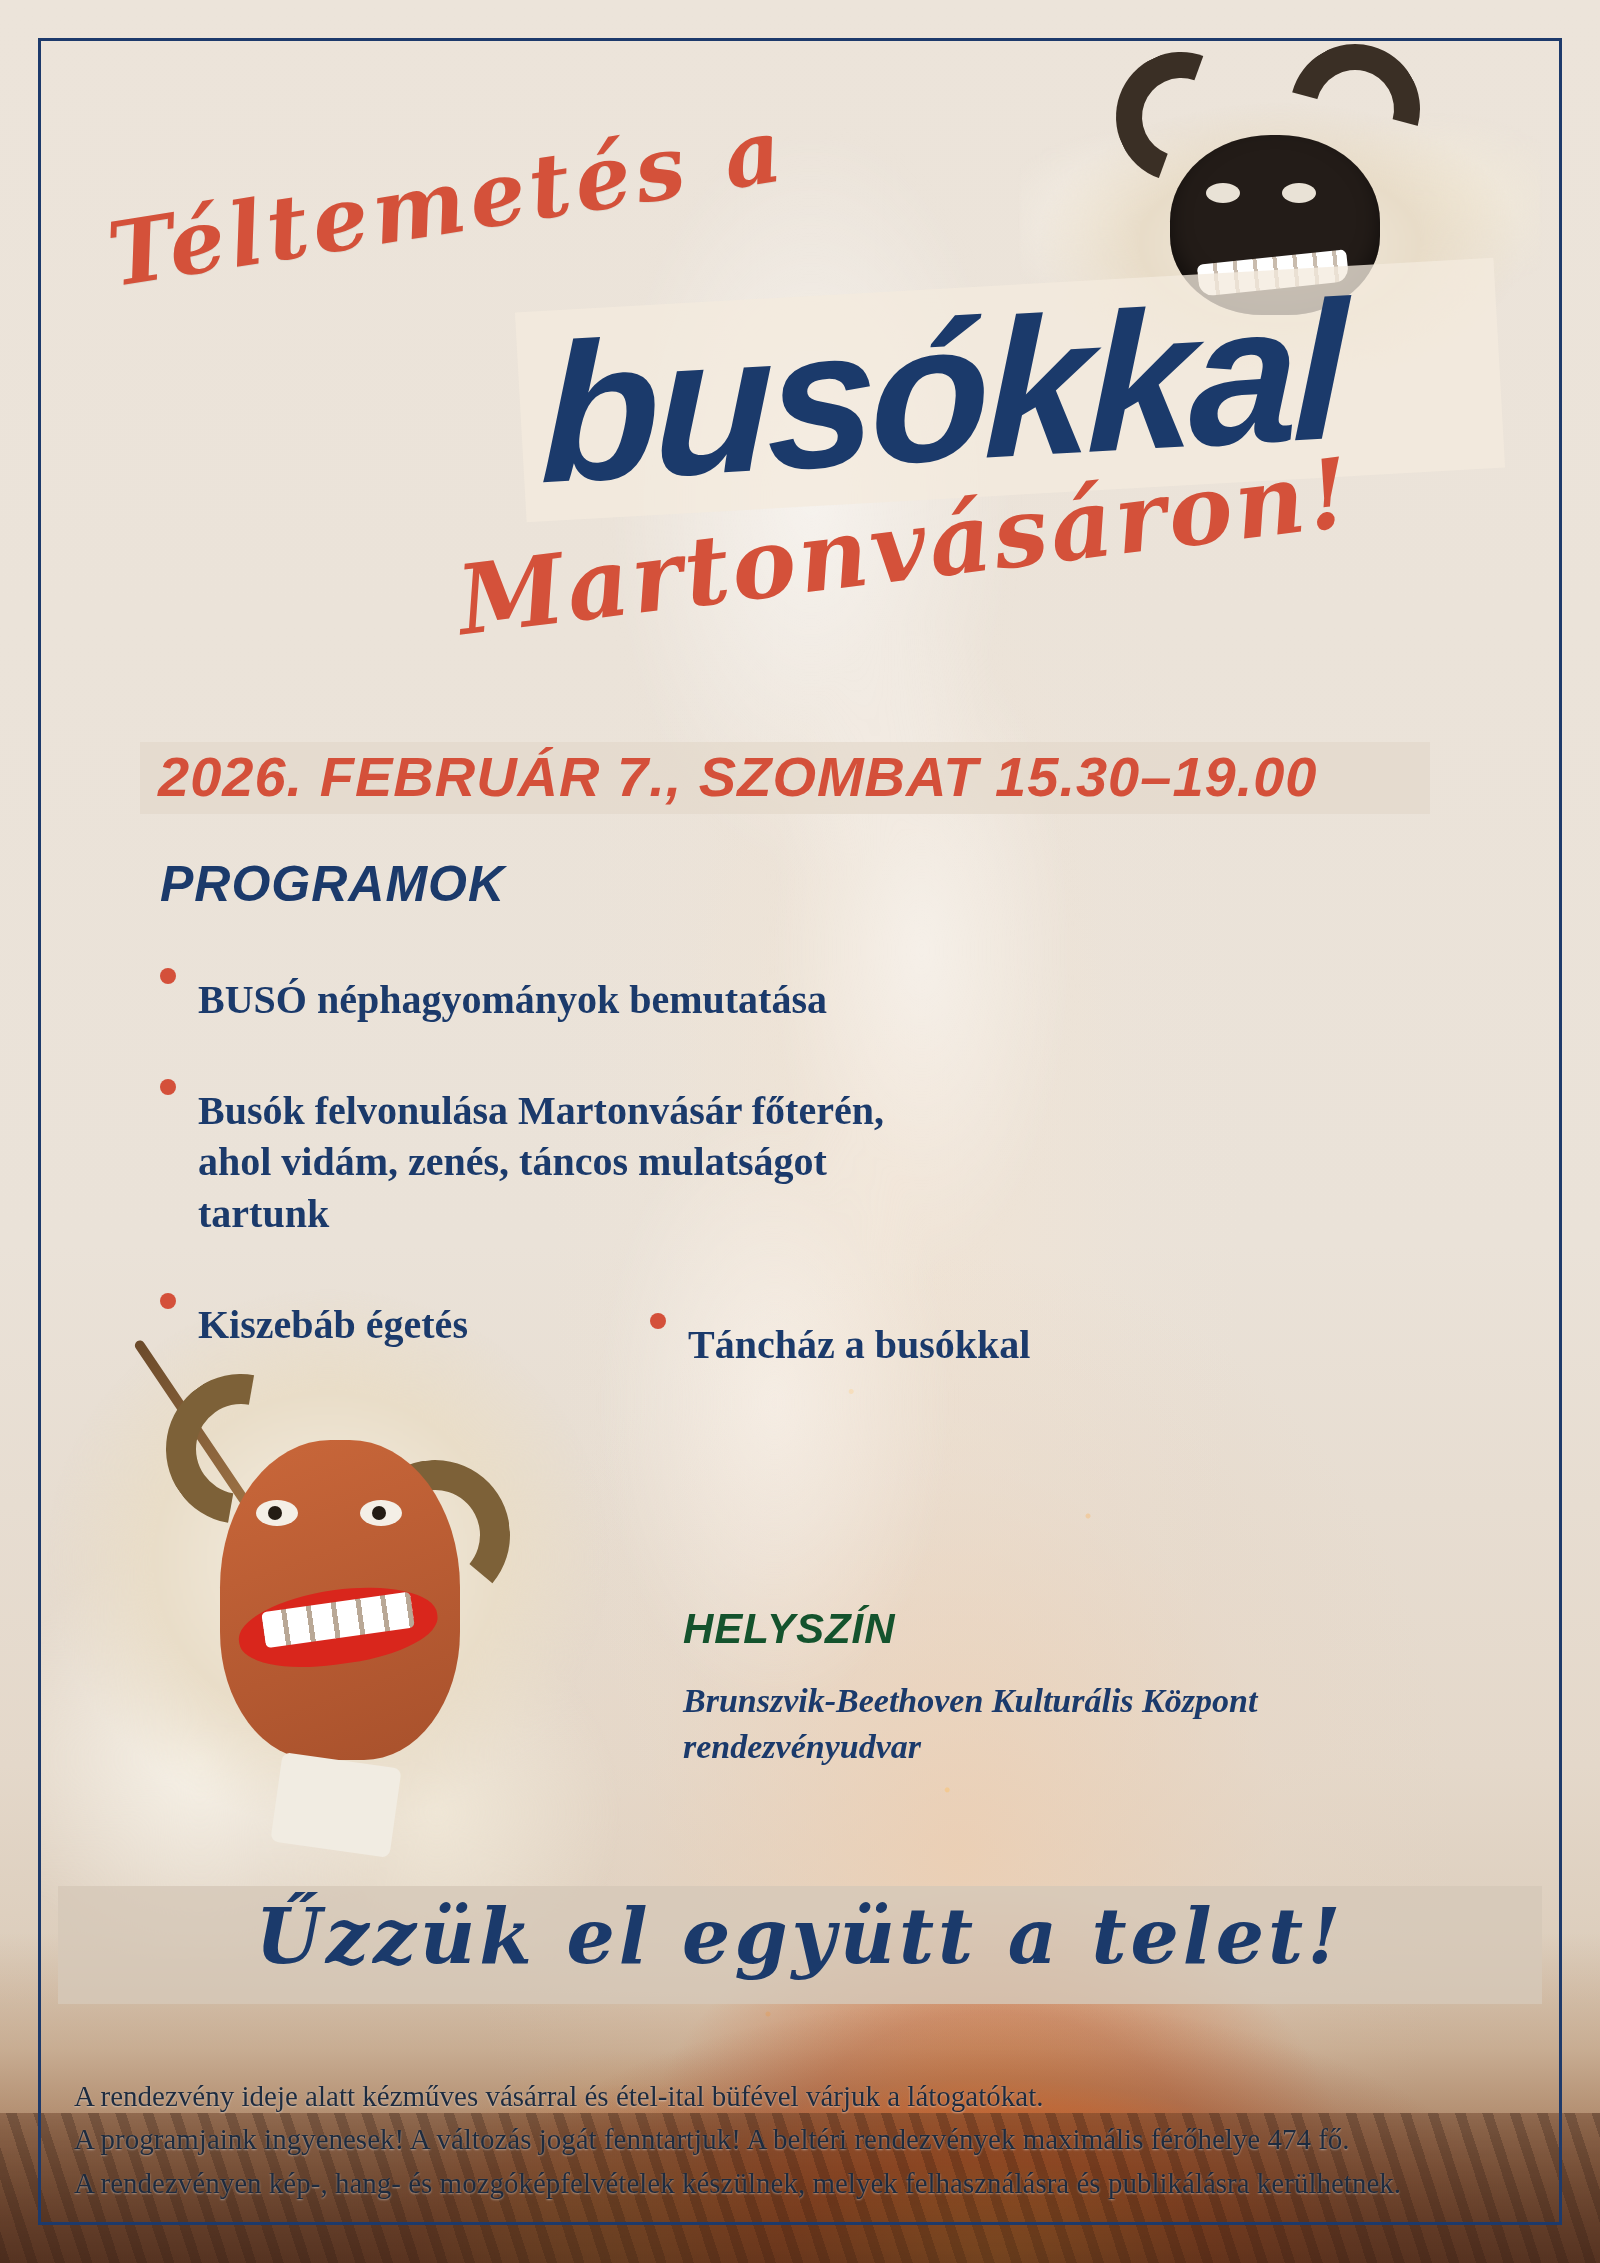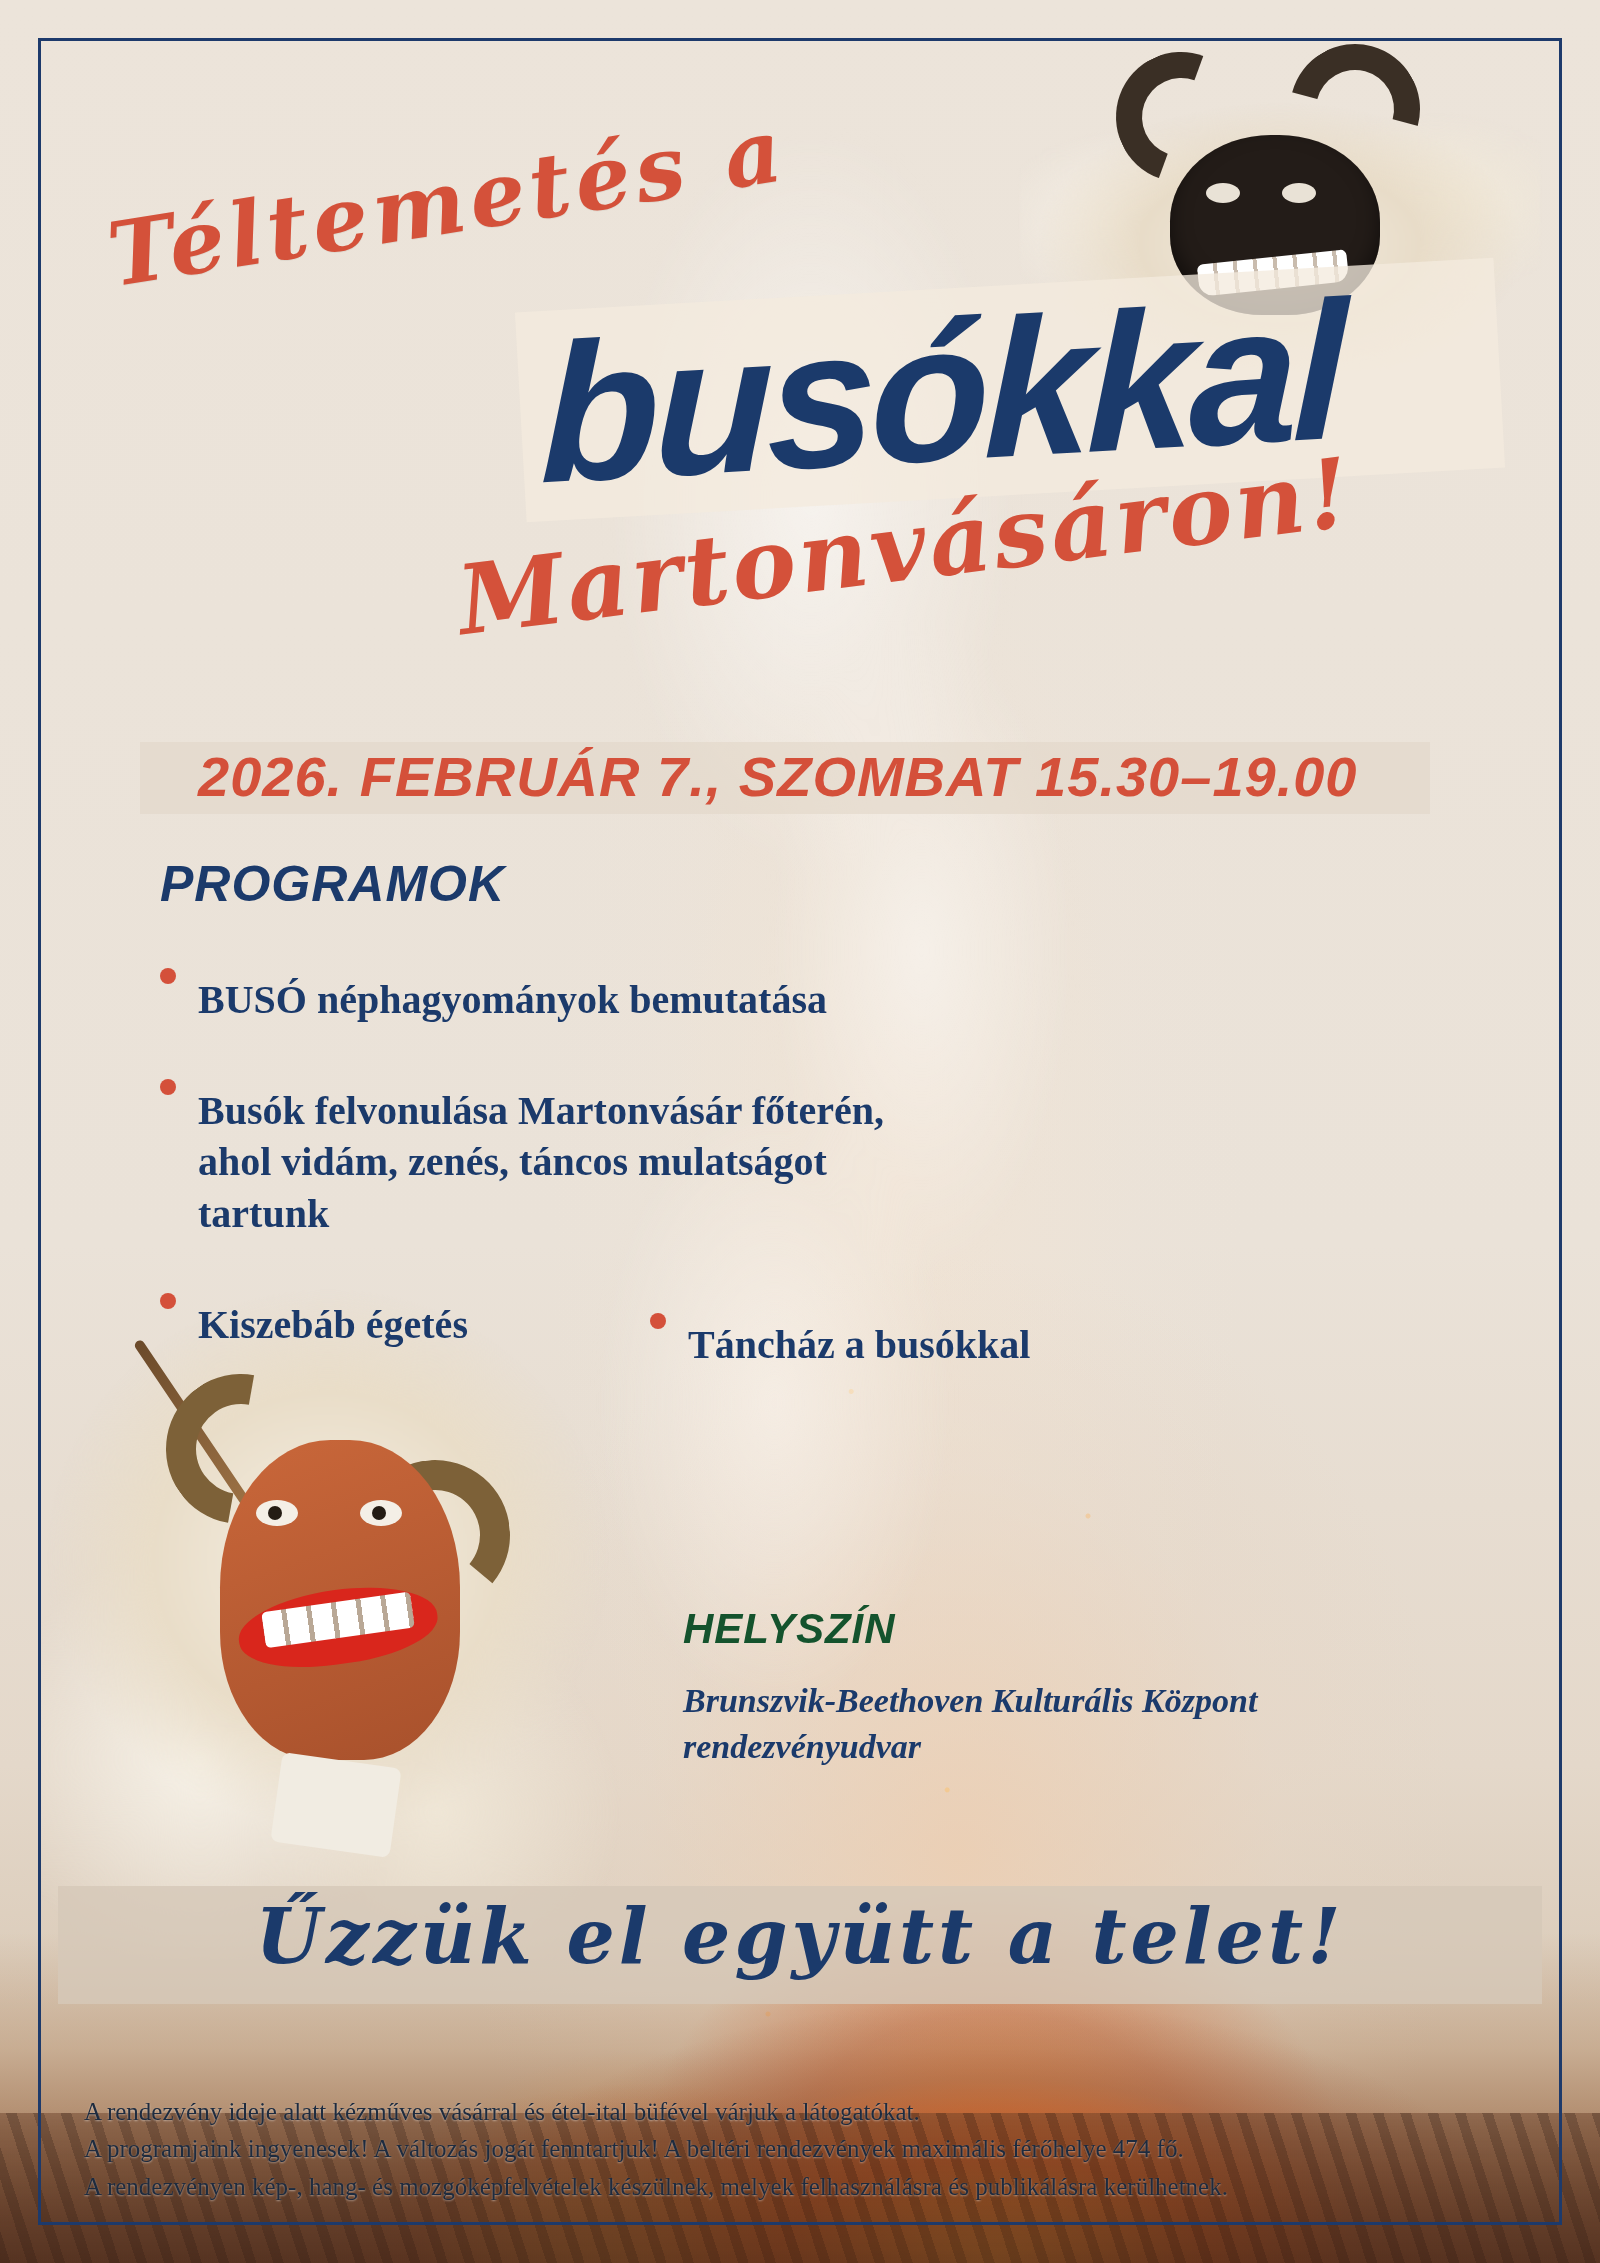--- a/index.html
+++ b/index.html
@@ -186,21 +186,20 @@
     position:absolute; left:140px; top:742px; width:1290px; height:72px;
     background:rgba(226,214,200,.62);
     z-index:18;
   }
   .date {
     position:absolute; left:158px; top:744px; z-index:22;
     font-family:"Liberation Sans", sans-serif;
     font-weight:700; font-style:italic; font-size:56px;
     color:#d4503a; letter-spacing:1px;
     white-space:nowrap;
-    margin-left:40px;
   }
   .programok {
     position:absolute; left:160px; top:855px; z-index:22;
     font-family:"Liberation Sans", sans-serif;
     font-weight:700; font-style:italic; font-size:50px;
     color:#1b3a6b; letter-spacing:1px;
   }
   .list { position:absolute; z-index:22; }
   .list.left { left:160px; top:950px; width:760px; }
   .list.right { left:650px; top:1295px; width:800px; }
@@ -234,24 +233,24 @@
   .slogan {
     position:absolute; left:0; right:0; top:1892px; z-index:26;
     text-align:center;
     font-family:"DejaVu Serif", serif;
     font-style:italic; font-weight:700; font-size:76px;
     color:#1b3a6b; letter-spacing:4px;
   }
 
   
   .footer {
-    position:absolute; left:68px; right:58px; bottom:48px; z-index:30;
+    position:absolute; left:58px; right:58px; bottom:48px; z-index:30;
     padding:10px 16px;
     font-family:"Liberation Serif", serif;
-    font-size:25px; line-height:1.5; color:#1d2b3f;
+    font-size:29px; line-height:1.5; color:#1d2b3f;
   }
   .footer div { text-shadow:0 1px 2px rgba(255,255,255,.45); }
 </style>
 </head>
 <body>
 
 <div class="poster">
 
   <div class="bg-fire"></div>
   <div class="bg-smoke"></div>

